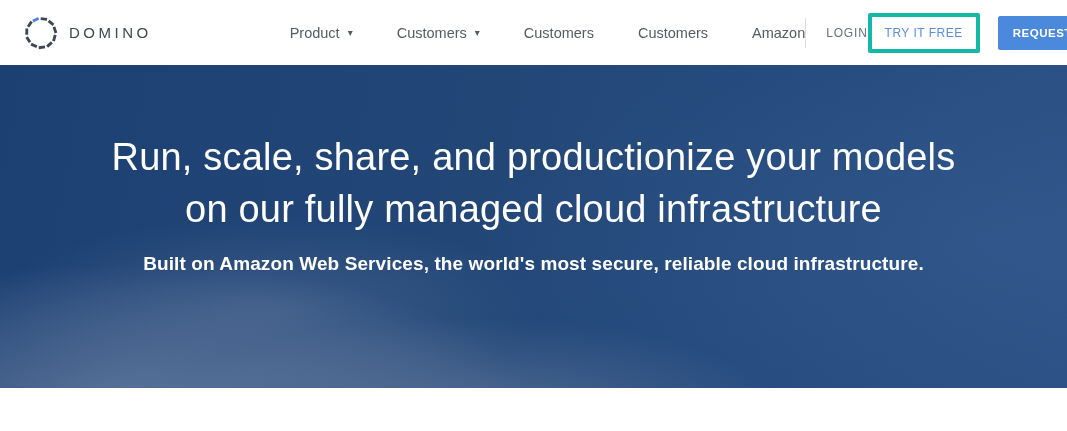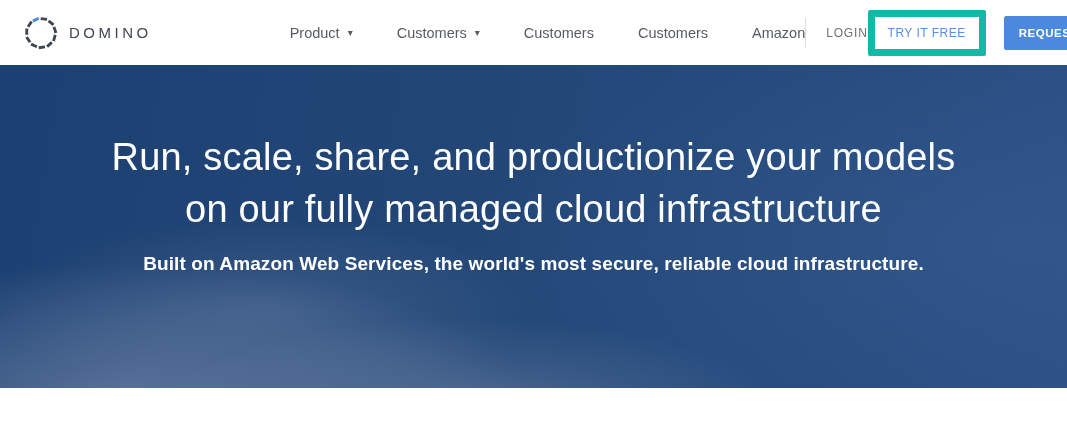--- a/index.html
+++ b/index.html
@@ -71,21 +71,21 @@
     margin-right: 20px;
   }
   .login-link {
     font-size: 12px;
     letter-spacing: 0.8px;
     color: #6a7077;
     cursor: pointer;
   }
   .btn-outline {
     background: #ffffff;
-    border: 7px solid #14b8a6;
+    border: 4px solid #14b8a6;
     color: #5b8fdd;
     font-size: 12px;
     letter-spacing: 0.5px;
     padding: 9px 13px;
     border-radius: 2px;
     cursor: pointer;
     margin-right: 18px;
     font-family: "Liberation Sans", sans-serif;
   }
   .btn-solid {

